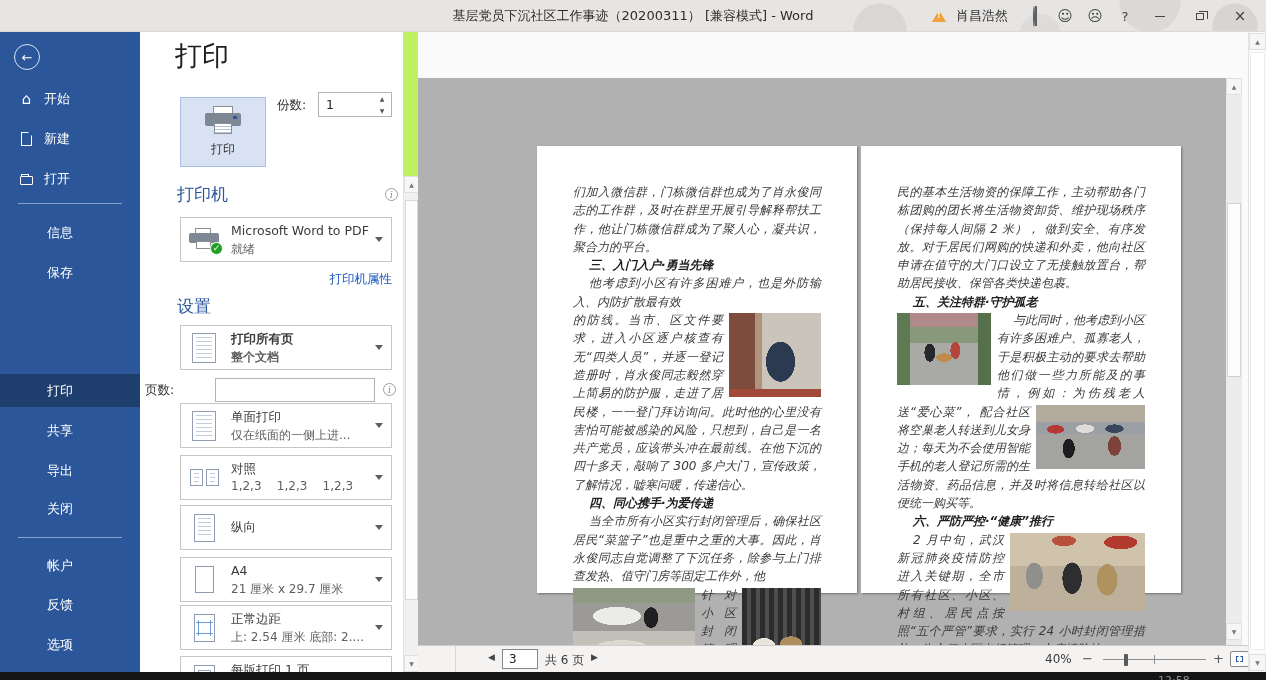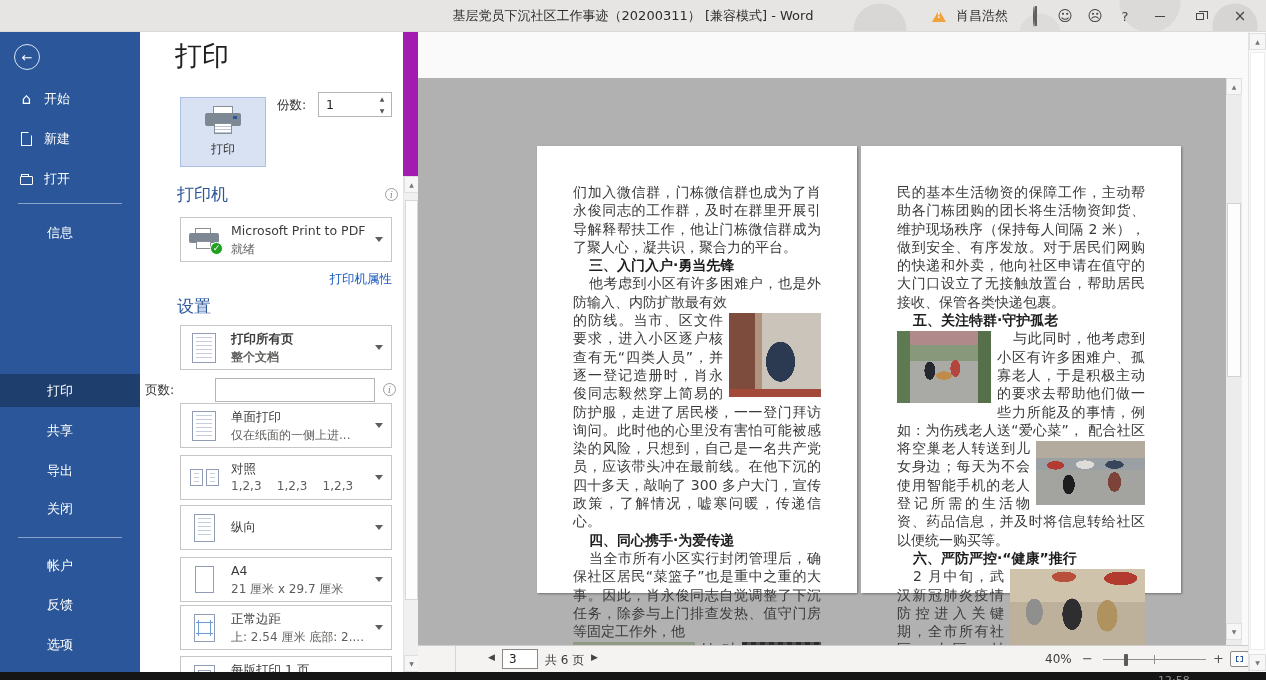--- a/index.html
+++ b/index.html
@@ -1,18 +1,18 @@
 <!DOCTYPE html>
 <html><head>
 <meta charset="utf-8">
 <style>
   * { margin:0; padding:0; box-sizing:border-box; }
   html,body { width:1266px; height:680px; overflow:hidden; }
   body { font-family:"DejaVu Sans","Liberation Sans",sans-serif; }
-  .app { position:relative; width:1266px; height:680px; background:#a21caf; overflow:hidden; }
+  .app { position:relative; width:1266px; height:680px; background:#bef264; overflow:hidden; }
 
   
   .titlebar { position:absolute; left:0; top:0; width:1266px; height:32px;
     background:
       radial-gradient(circle at 880px 30px, #d9d7d5 0 26px, rgba(0,0,0,0) 27px),
       radial-gradient(circle at 1150px 2px, #dcdad8 0 30px, rgba(0,0,0,0) 31px),
       radial-gradient(circle at 1235px 26px, #d7d5d3 0 22px, rgba(0,0,0,0) 23px),
       radial-gradient(circle at 1040px 34px, #dedcda 0 20px, rgba(0,0,0,0) 21px),
       #e7e5e3;
     border-bottom:1px solid #dcdad8; display:flex; align-items:center; }
@@ -105,21 +105,21 @@
   .panel-scroll { position:absolute; left:403px; top:176px; width:15px; height:496px; background:#f0f0f0; border-left:1px solid #e3e3e3; }
   .sb-arrow { position:absolute; left:0; width:15px; height:17px; background:#f6f6f6; color:#777; font-size:6px;
     display:flex; align-items:center; justify-content:center; border:1px solid #e0e0e0; }
   .panel-scroll .up { top:0; } .panel-scroll .dn { bottom:0; }
   .panel-scroll .thumb { position:absolute; left:1px; top:24px; width:13px; height:400px; background:#fdfdfd; border:1px solid #d8d8d8; }
 
   
   .preview { position:absolute; left:418px; top:32px; width:830px; height:640px; background:#fbfafa; }
   .canvas { position:absolute; left:0; top:46px; width:808px; height:567px; background:#b1b1b1; overflow:hidden; }
   .page { position:absolute; top:68px; width:320px; height:447px; background:#fff; box-shadow:1px 1px 2px rgba(60,60,60,.55);
-    padding:37px 36px 12px 36px; font-size:14px; line-height:18.3px; color:#3a3a3a; text-align:justify; text-justify:inter-character; }
+    padding:37px 36px 12px 36px; font-size:12px; line-height:18.3px; color:#3a3a3a; text-align:justify; text-justify:inter-character;font-style:italic; }
   .page-left { left:119px; } .page-right { left:443px; }
   .pg-h { font-weight:bold; color:#1d1d1d; text-indent:16px; }
   .indent { text-indent:16px; }
   .pg-flow { overflow:visible; }
   .clear { clear:both; }
   .ph { display:block; }
   .fl { float:left; margin:2px 6px 2px 0; }
   .fr { float:right; margin:2px 0 2px 6px; }
   .ph1 { float:right; margin:2px 0 3px 6px; width:92px; height:84px;
     background:
@@ -246,20 +246,23 @@
           <span class="folder-glyph"></span>
         </span>
       <span class="lbl">打开</span>
     </div>
 
     <div class="side-div" style="top:171px;"></div>
 
     <div class="side-row" style="top:184px;">
         <span class="lbl2">信息</span>
       </div>
+    <div class="side-row" style="top:224px;">
+        <span class="lbl2">保存</span>
+      </div>
     <div class="side-row side-sel" style="top:342px;">
         <span class="lbl2">打印</span>
       </div>
     <div class="side-row" style="top:382px;">
         <span class="lbl2">共享</span>
       </div>
     <div class="side-row" style="top:422px;">
         <span class="lbl2">导出</span>
       </div>
     <div class="side-row" style="top:460px;">
@@ -304,21 +307,21 @@
 
     <div class="dd" style="top:185px;">
       <span class="ic-zone">
         <span class="printer-sm">
             <span class="ps-top"></span>
             <span class="ps-body"></span>
             <span class="ps-out"></span>
             <span class="ps-check">✓</span>
           </span>
       </span>
-      <span class="l1">Microsoft Print to PDF</span>
+      <span class="l1">Microsoft Word to PDF</span>
       <span class="l2">就绪</span>
       <span class="caret"></span>
     </div>
     <div class="props-link">打印机属性</div>
 
     <div class="sec-head" style="top:263px;">设置</div>
 
     <div class="dd" style="top:293px;font-weight:bold;">
       <span class="ic-zone">
           <span class="doc lines" style="width:24px;height:30px;"></span>

